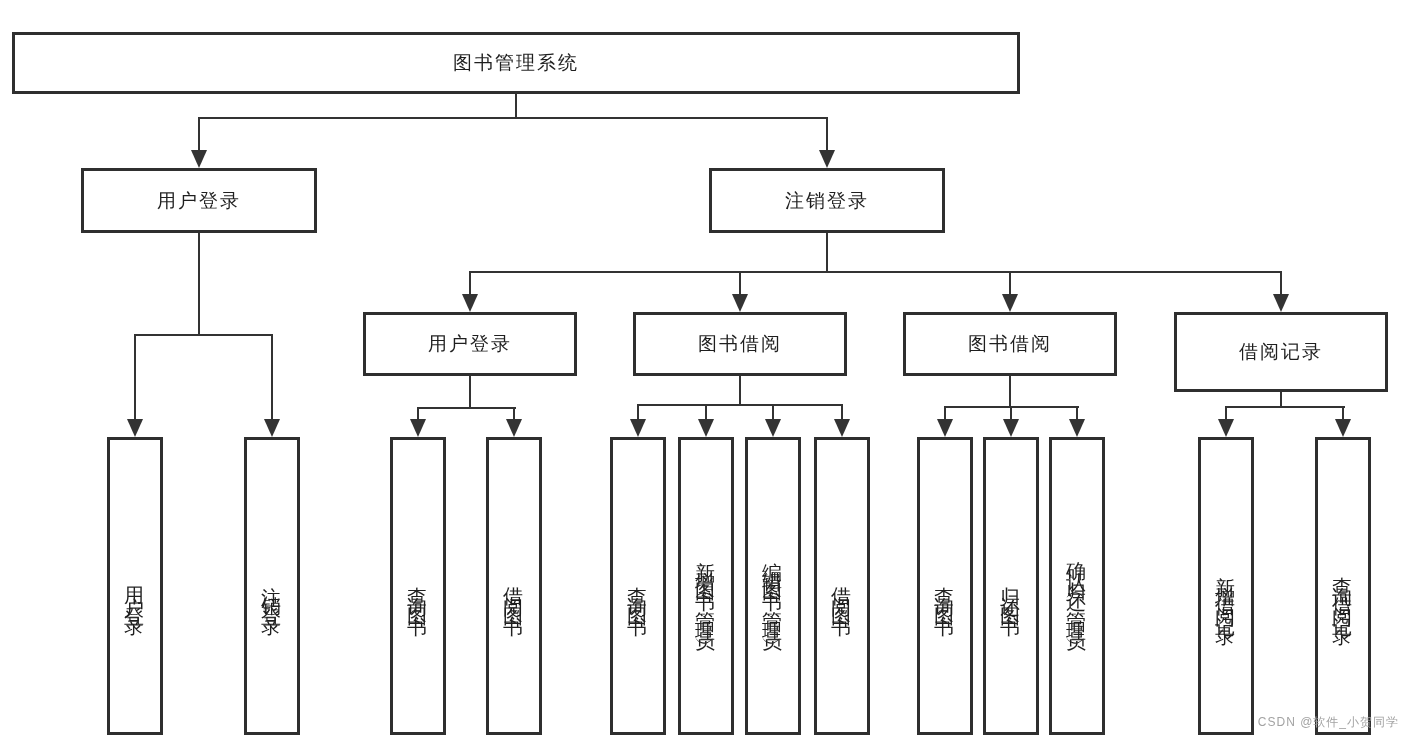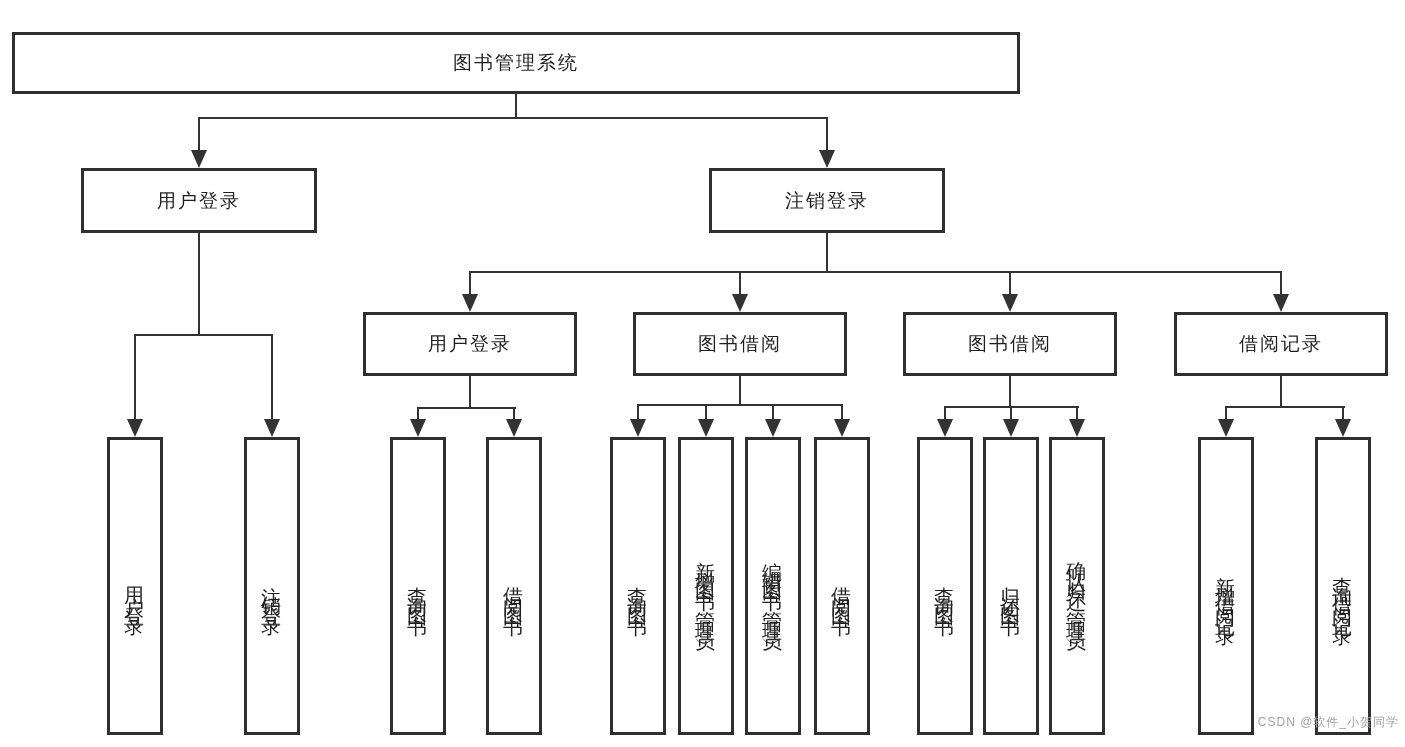--- a/index.html
+++ b/index.html
@@ -52,21 +52,21 @@
     border-top: 18px solid var(--line);
     z-index: 1;
   }
   
   .n-root  { left: 12px;  top: 32px;  width: 1008px; height: 62px; }
   .n-login { left: 81px;  top: 168px; width: 236px; height: 65px; }
   .n-mgmt  { left: 709px; top: 168px; width: 236px; height: 65px; }
   .n-s1 { left: 363px;  top: 312px; width: 214px; height: 64px; }
   .n-s2 { left: 633px;  top: 312px; width: 214px; height: 64px; }
   .n-s3 { left: 903px;  top: 312px; width: 214px; height: 64px; }
-  .n-s4 { left: 1174px; top: 312px; width: 214px; height: 64px; }
+  .n-s4 { left: 1174px; top: 312px; width: 214px; height: 80px; }
   .leaf { top: 437px; width: 56px; height: 298px; }
   .lf-login-1 { left: 107px; }
   .lf-login-2 { left: 244px; }
   .lf-s1-1 { left: 390px; }
   .lf-s1-2 { left: 486px; }
   .lf-s2-1 { left: 610px; }
   .lf-s2-2 { left: 678px; }
   .lf-s2-3 { left: 745px; }
   .lf-s2-4 { left: 814px; }
   .lf-s3-1 { left: 917px; }

